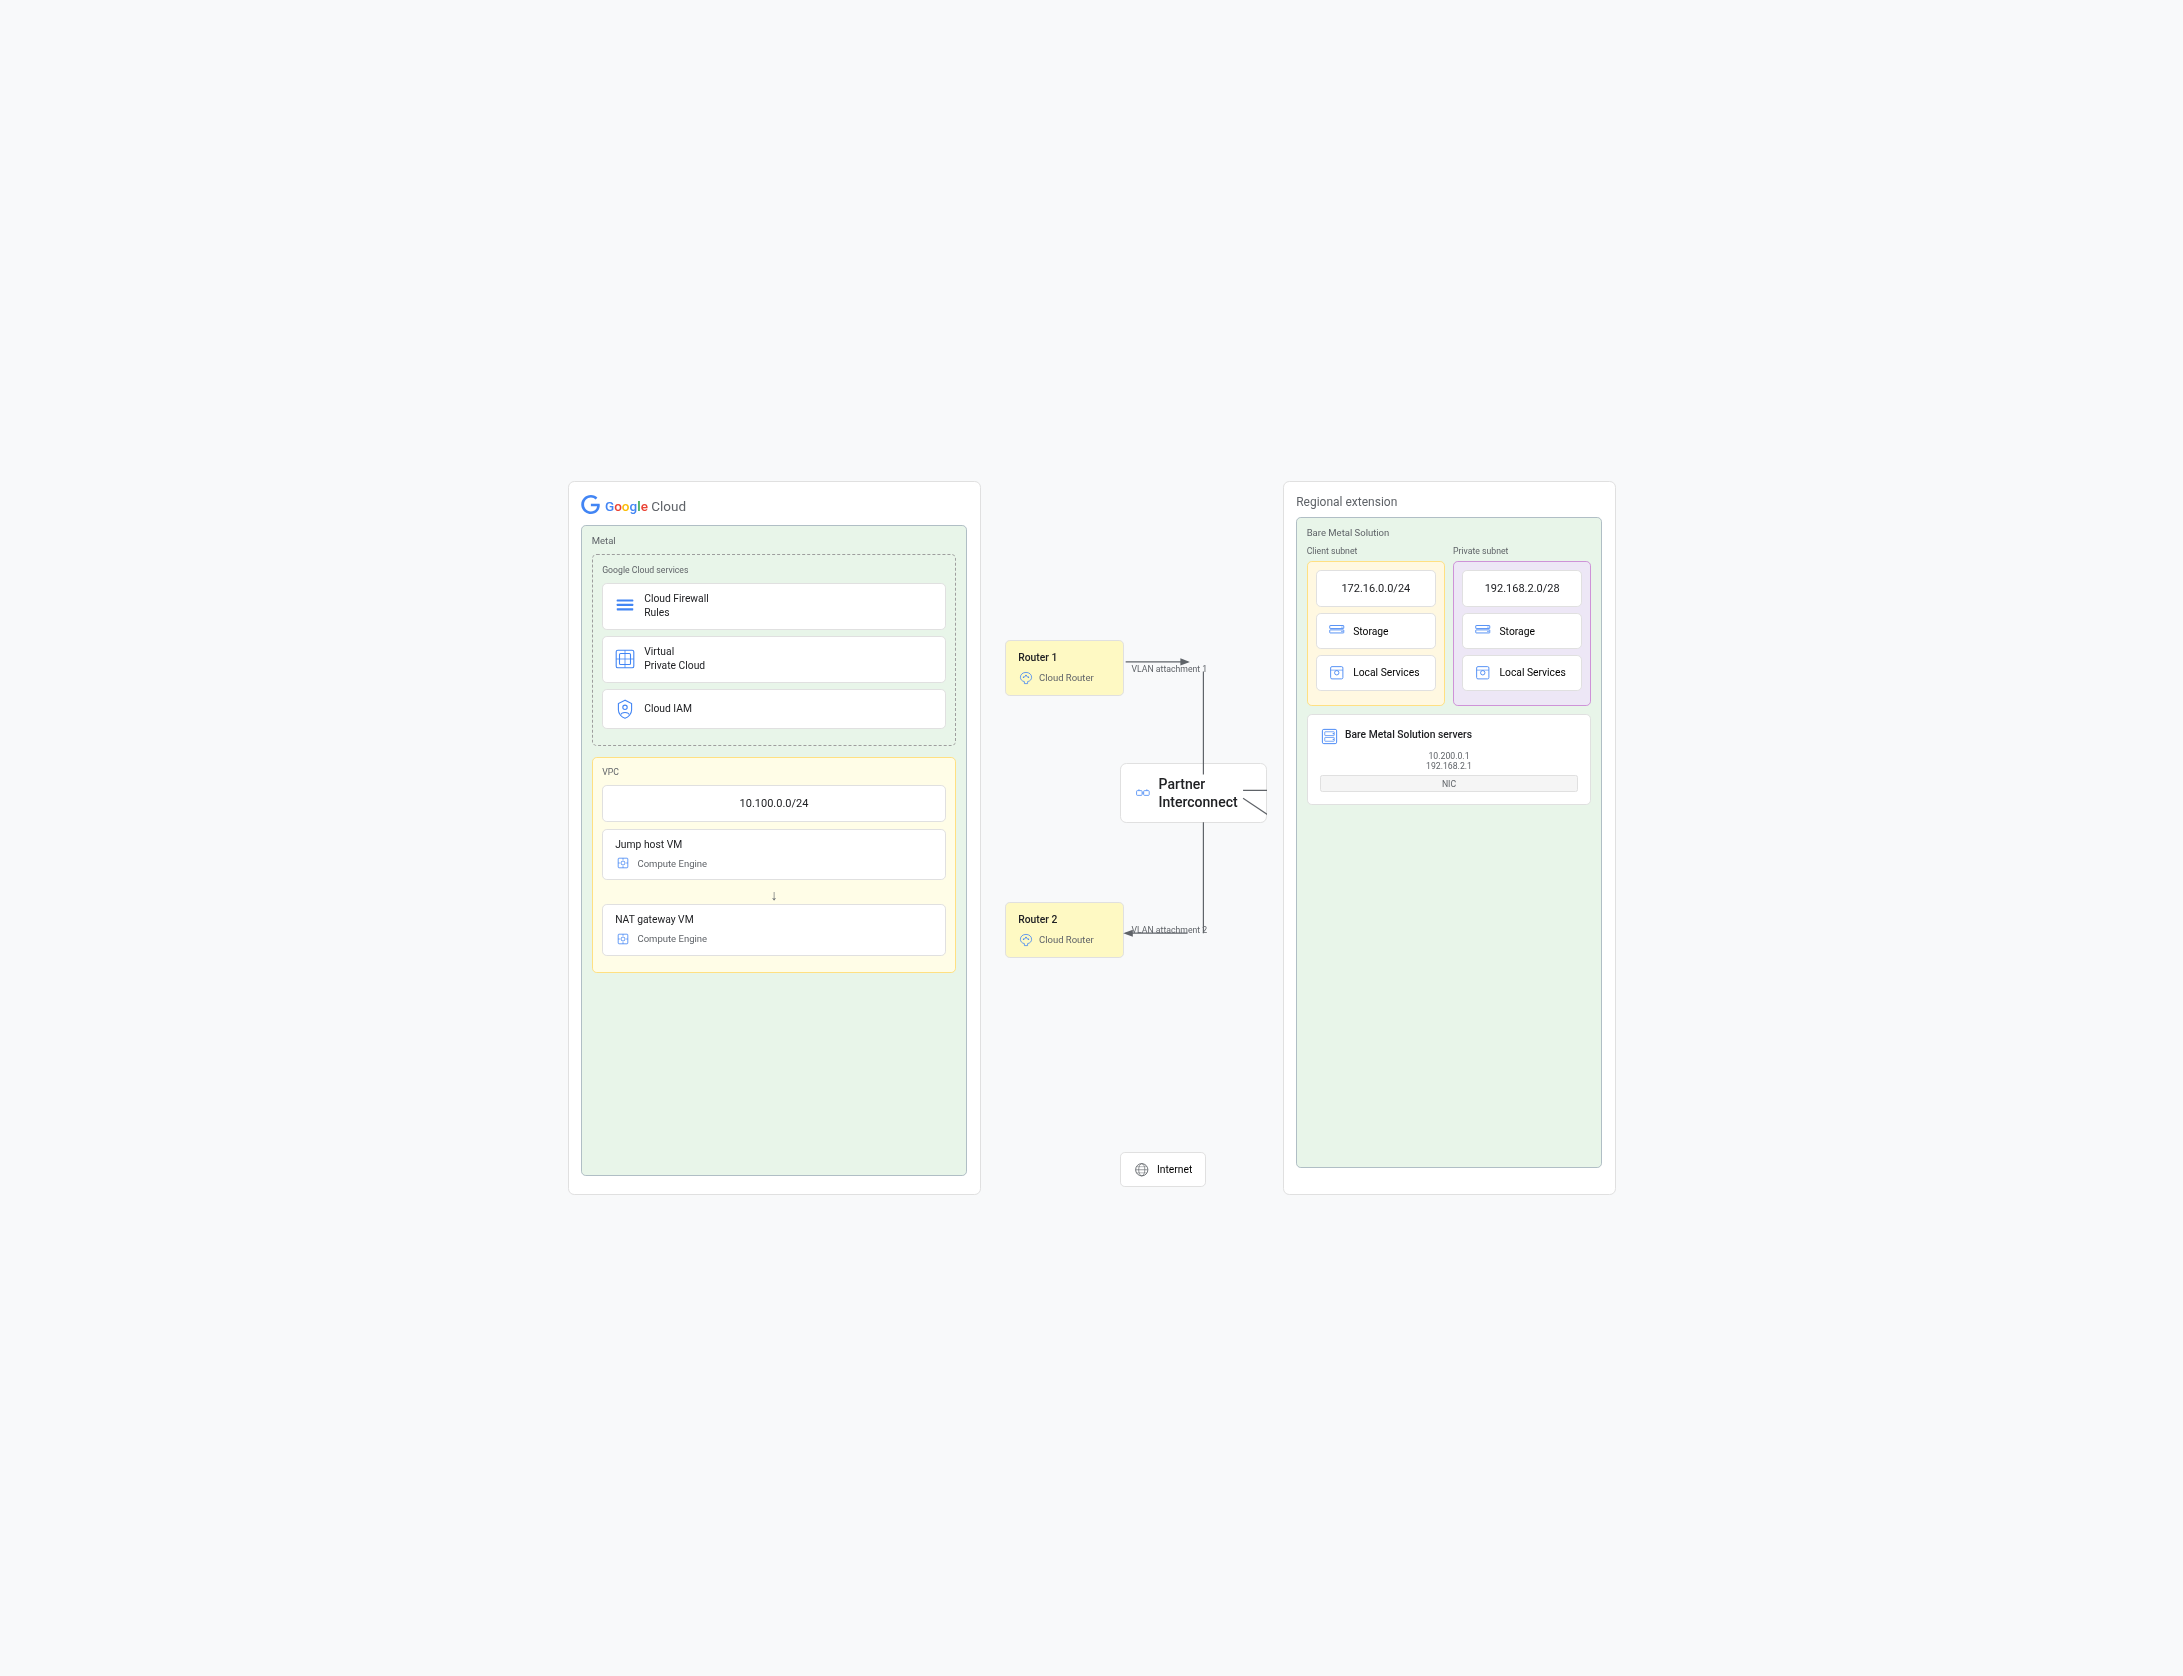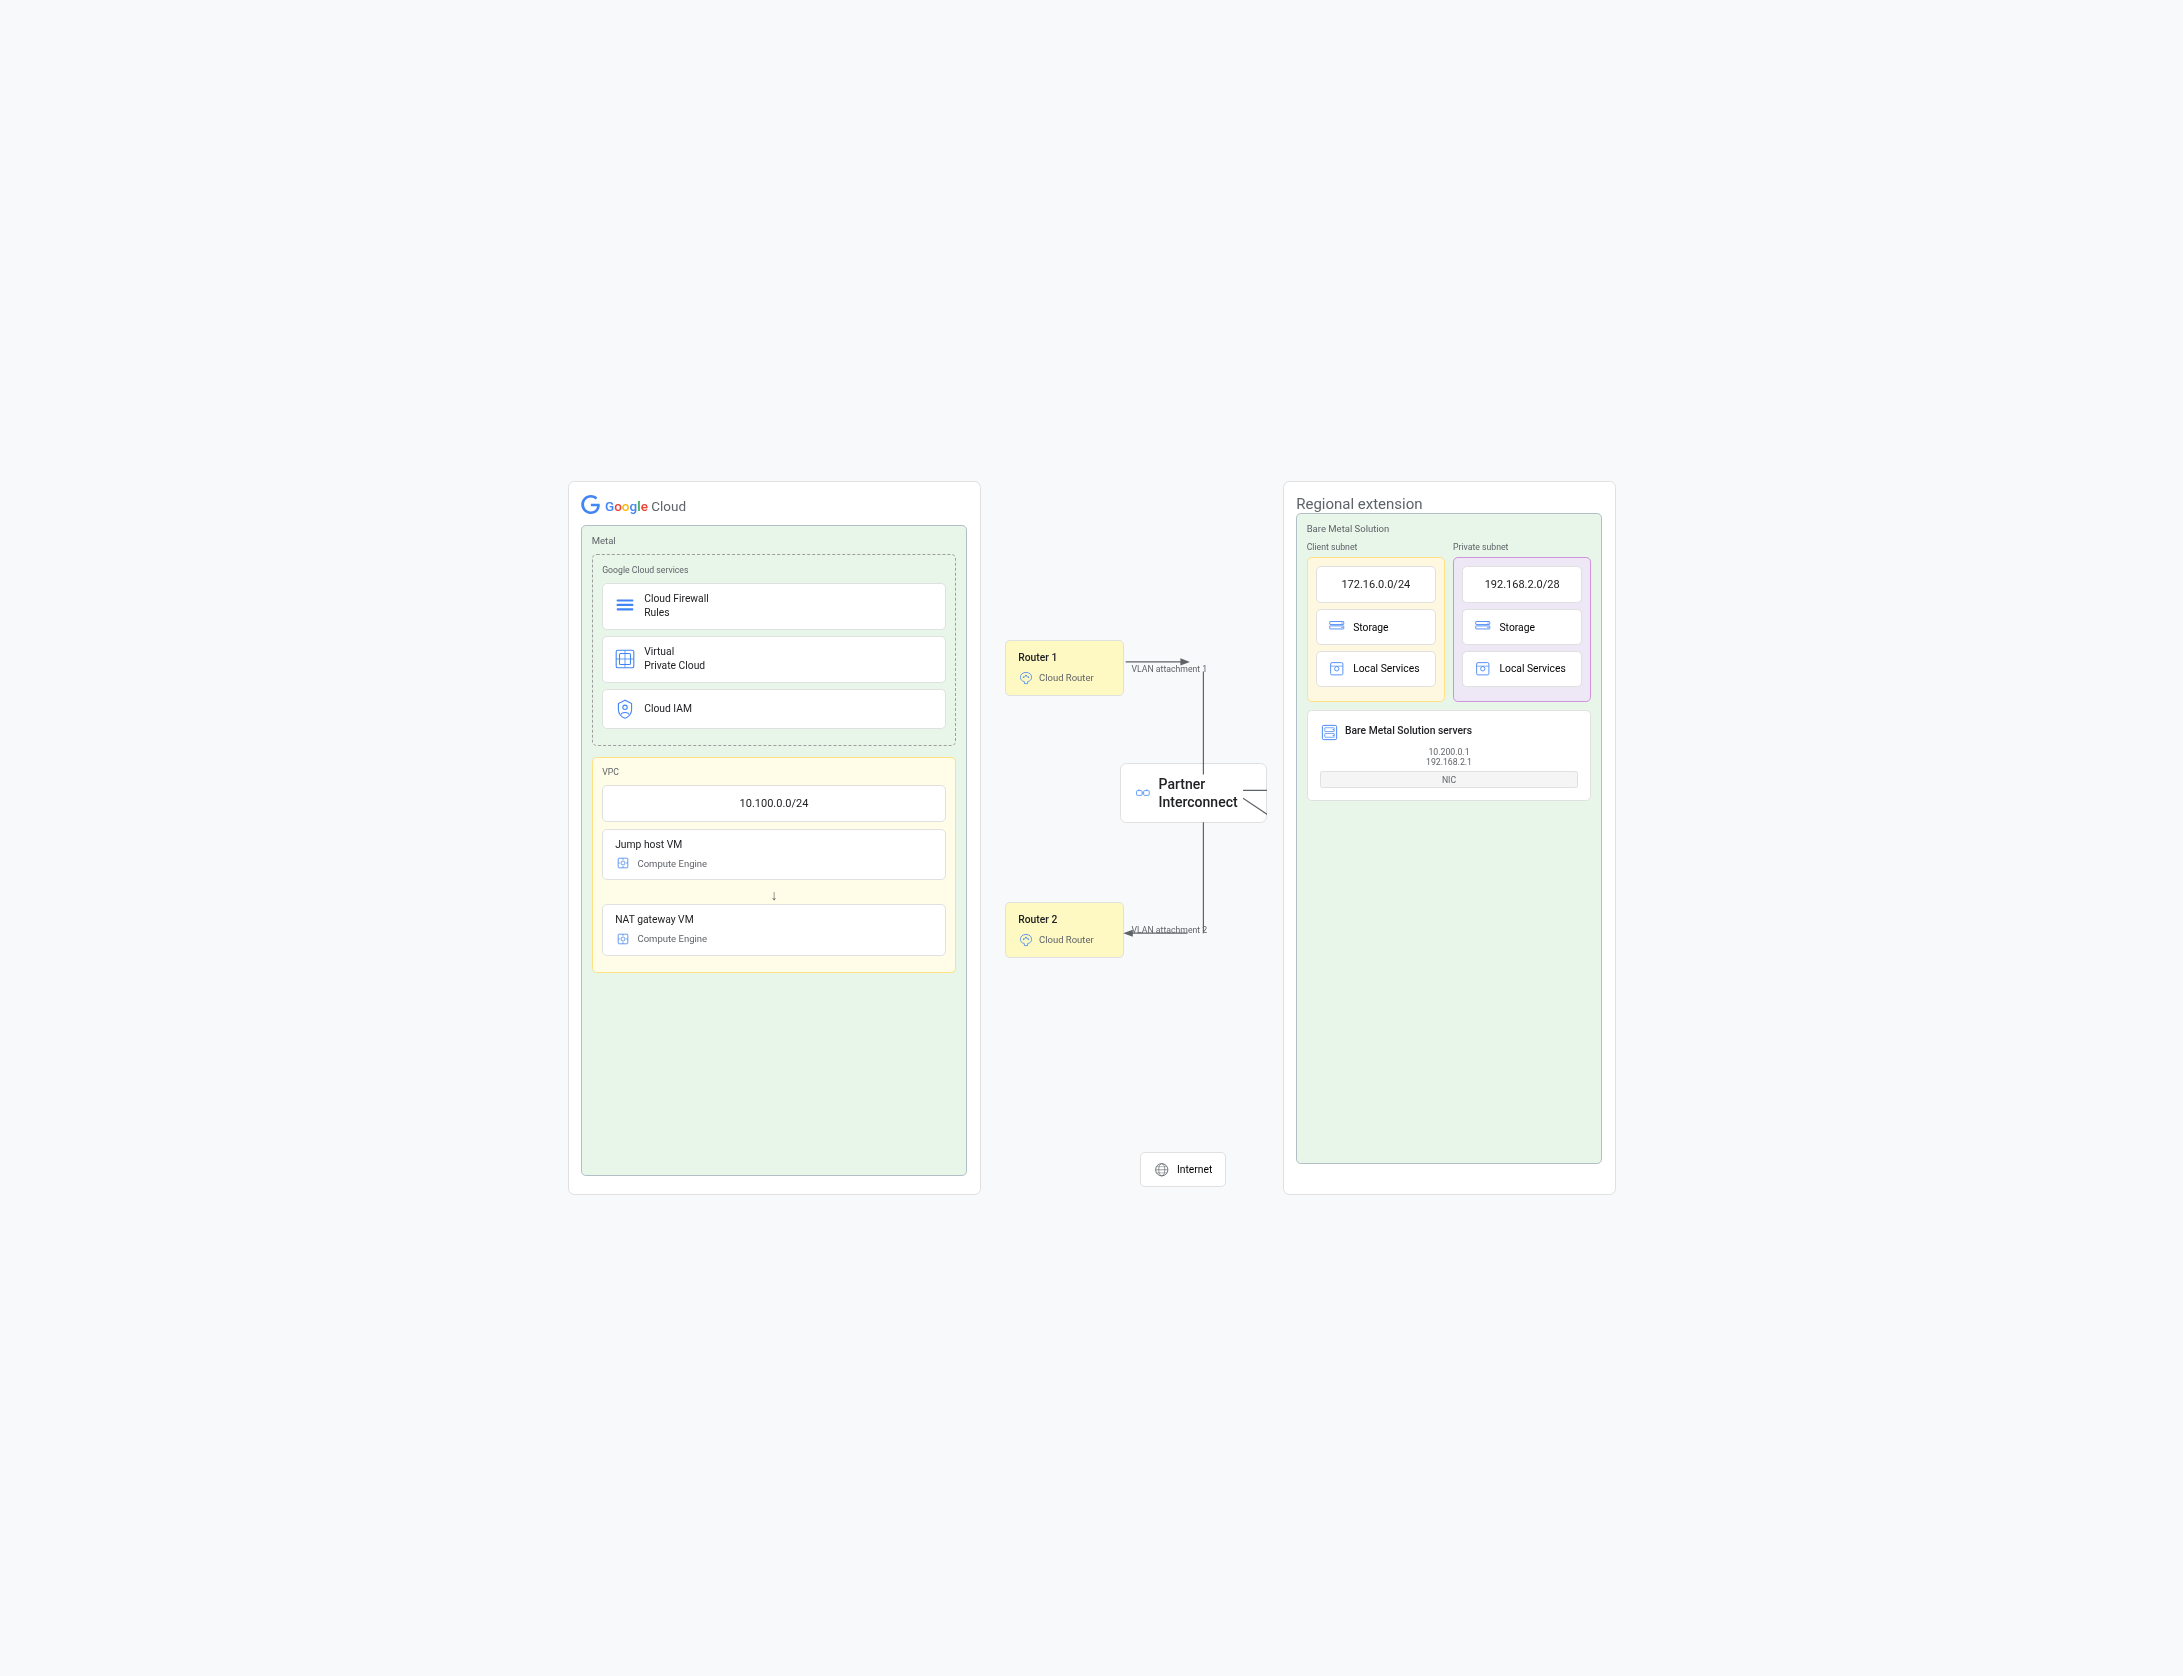--- a/index.html
+++ b/index.html
@@ -160,23 +160,23 @@
     .re-panel {
       background: white;
       border: 1.6px solid #e0e0e0;
       border-radius: 6.3px;
       padding: 12.7px;
       width: 333px;
       min-height: 714px;
       position: relative;
     }
     .re-label {
-      font-size: 15px;
-      color: #5f6368;
-      margin-bottom: 0;
+      font-size: 12px;
+      color: #5f6368;
+      margin-bottom: 8px;
     }
     .bms-box {
       border: 1.2px solid #b0bec5;
       border-radius: 4.8px;
       padding: 9.5px;
       background: #e8f5e9;
       min-height: 651px;
       position: relative;
     }
     .bms-label {
@@ -403,21 +403,21 @@
           <rect x="4" y="14" width="14" height="12" rx="2" stroke="#4285f4" stroke-width="2" fill="none"></rect>
           <rect x="22" y="14" width="14" height="12" rx="2" stroke="#4285f4" stroke-width="2" fill="none"></rect>
           <line x1="18" y1="20" x2="22" y2="20" stroke="#4285f4" stroke-width="2"></line>
           <line x1="10" y1="14" x2="10" y2="10" stroke="#4285f4" stroke-width="1.5"></line>
           <line x1="30" y1="14" x2="30" y2="10" stroke="#4285f4" stroke-width="1.5"></line>
         </svg>
         <div class="partner-title">Partner Interconnect</div>
       </div>
     </div>
 
-    <div style="position:absolute; bottom:8px; left:123px;margin-left:20px;">
+    <div style="position:absolute; bottom:8px; left:123px;">
       <div style="background:white; border:0.8px solid #e0e0e0; border-radius:4.8px; padding:8px 12.7px; display:flex; align-items:center; gap:6.3px;">
         <svg width="17.5" height="17.5" viewBox="0 0 40 40" fill="none">
           <circle cx="20" cy="20" r="14" stroke="#5f6368" stroke-width="2" fill="none"></circle>
           <ellipse cx="20" cy="20" rx="7" ry="14" stroke="#5f6368" stroke-width="1.5" fill="none"></ellipse>
           <line x1="6" y1="20" x2="34" y2="20" stroke="#5f6368" stroke-width="1.5"></line>
           <line x1="8" y1="13" x2="32" y2="13" stroke="#5f6368" stroke-width="1"></line>
           <line x1="8" y1="27" x2="32" y2="27" stroke="#5f6368" stroke-width="1"></line>
         </svg>
         <span>Internet</span>
       </div>

